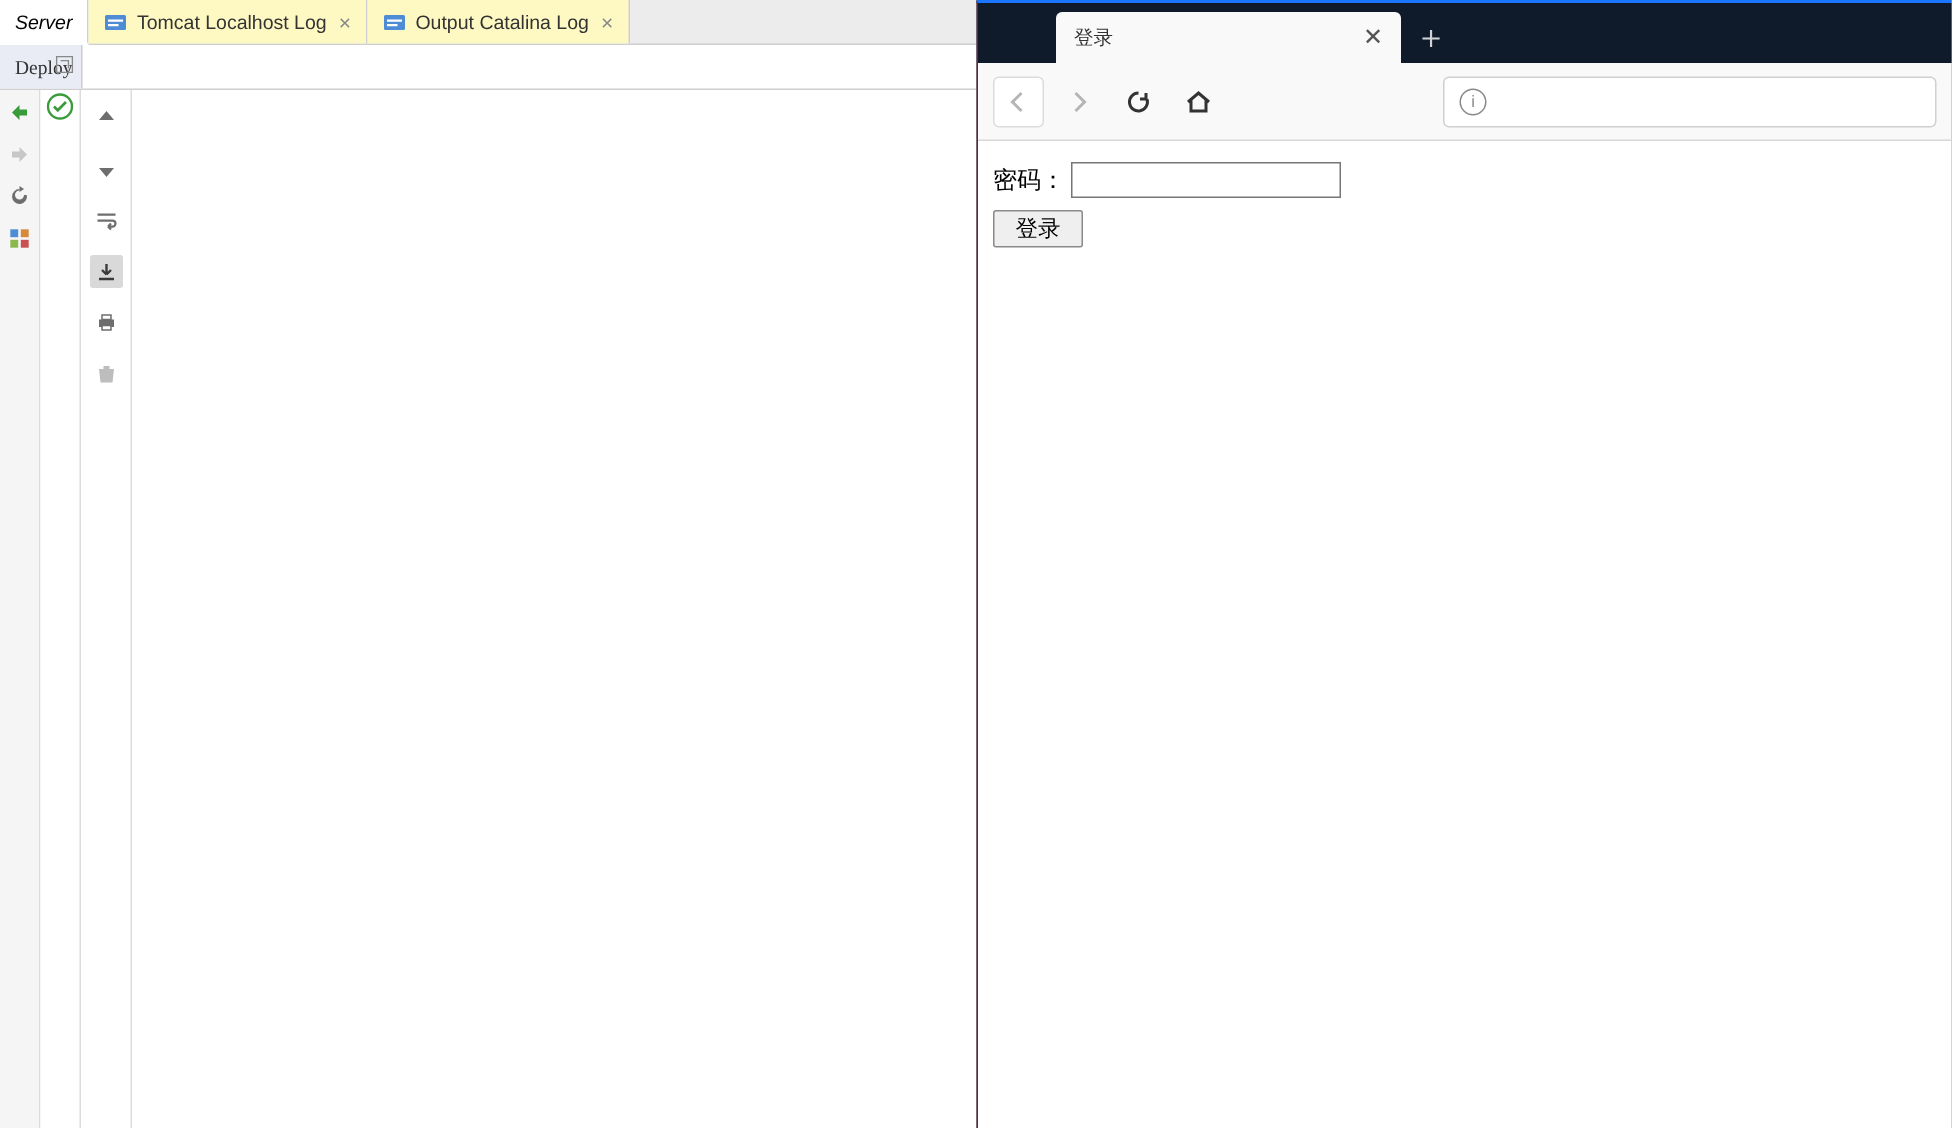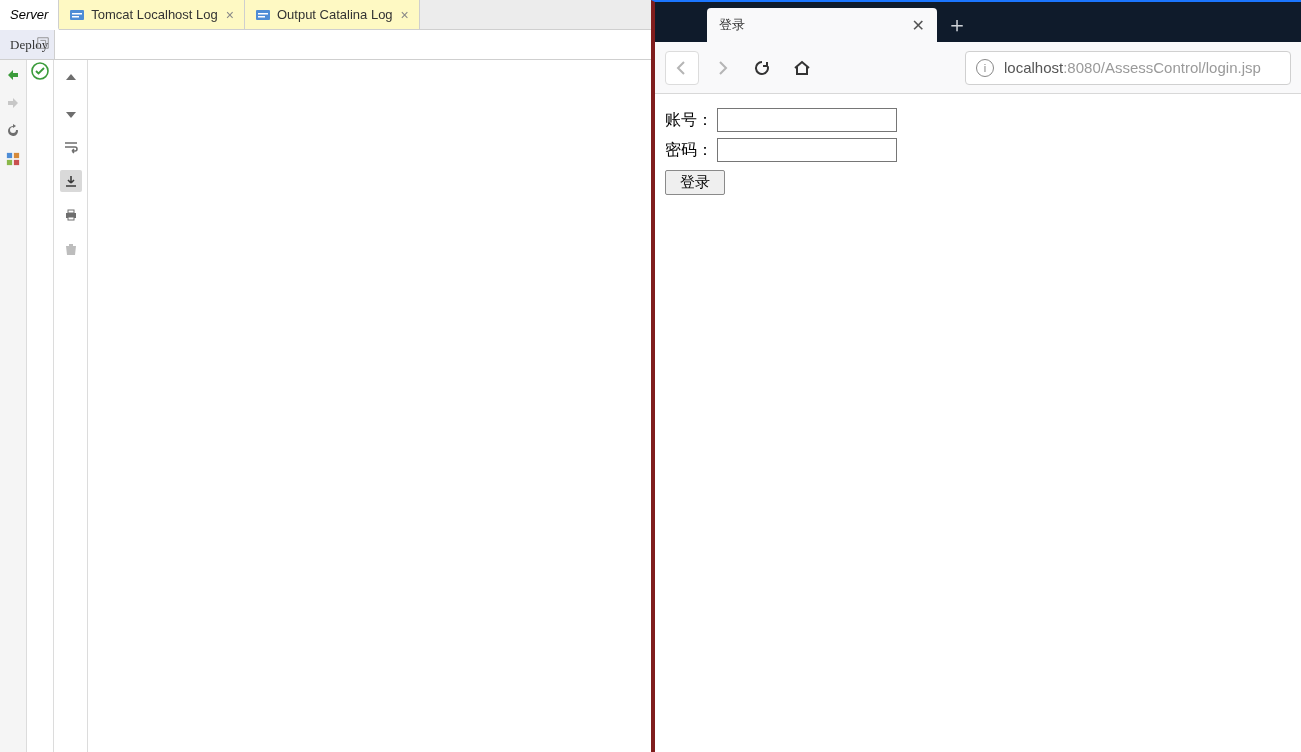--- a/index.html
+++ b/index.html
@@ -25,21 +25,21 @@
   .gutter-a { width:27px; border-right:1px solid #dcdcdc; background:#f5f5f5; display:flex; flex-direction:column; align-items:center; padding-top:6px; gap:10px; }
   .gutter-a .g-icon { width:18px; height:18px; display:flex; align-items:center; justify-content:center; color:#4a8; }
   .gutter-b { width:27px; border-right:1px solid #dcdcdc; background:#fff; display:flex; flex-direction:column; align-items:center; padding-top:2px; gap:0; }
   .gutter-b .status-icon { width:18px; height:18px; color:#3a9b3a; }
   .toolbar { width:34px; border-right:1px solid #dcdcdc; background:#fff; display:flex; flex-direction:column; align-items:center; padding-top:8px; gap:12px; }
   .toolbar .tb { width:22px; height:22px; display:flex; align-items:center; justify-content:center; color:#6e6e6e; }
   .toolbar .tb.sel { background:#d9d9d9; border-radius:2px; }
   .output-area { flex:1; background:#fff; }
 
   
-  .browser { position:absolute; left:651px; top:0; right:0; height:752px; background:#0369a1; border-left:4px solid #7f1d1d; border-top:2px solid #1b76ff; display:flex; flex-direction:column; }
+  .browser { position:absolute; left:651px; top:0; right:0; height:752px; background:#0369a1; border-left:1px solid #7f1d1d; border-top:2px solid #1b76ff; display:flex; flex-direction:column; }
   .br-tabs { height:40px; background:#0f1b2b; display:flex; align-items:flex-end; padding-left:52px; }
   .br-tab { height:34px; min-width:230px; background:#f9f9fa; border-top-left-radius:4px; border-top-right-radius:4px; display:flex; align-items:center; padding:0 12px; color:#333; position:relative; }
   .br-tab .close { margin-left:auto; color:#555; font-size:16px; }
   .br-newtab { width:40px; height:34px; display:flex; align-items:center; justify-content:center; color:#cfd3d8; font-size:22px; }
 
   .br-toolbar { height:52px; background:#f9f9fa; border-bottom:1px solid #d8d8d8; display:flex; align-items:center; padding:0 10px; gap:6px; }
   .navbtn { width:34px; height:34px; border-radius:4px; display:flex; align-items:center; justify-content:center; color:#555; }
   .navbtn.dis { color:#b5b5b5; border:1px solid #dcdcdc; background:#fff; }
   .addr { flex:1; height:34px; background:#fff; border:1px solid #d0d0d0; border-radius:4px; display:flex; align-items:center; padding:0 10px; margin-left:140px; color:#555; font-size:15px; gap:10px; }
   .addr .info-icon { width:18px; height:18px; border:1.5px solid #888; border-radius:50%; display:flex; align-items:center; justify-content:center; font-size:11px; color:#888; flex:0 0 auto; }
@@ -202,30 +202,23 @@
         </svg>
     </div>
     <div class="navbtn">
       <svg width="20" height="20" viewBox="0 0 20 20">
           <path d="M3 10l7-6 7 6M5 9v7h10V9" fill="none" stroke="#333" stroke-width="2"></path>
         </svg>
     </div>
 
     <div class="addr">
       <span class="info-icon">i</span>
-      <span class="url">
-        <span>localhost</span><span class="dim">:8080/AssessControl/login.jsp</span>
-      </span>
     </div>
   </div>
 
   <div class="page">
-    <div class="form-row">
-      <label>账号：</label>
-      <input type="text" style="">
-    </div>
     <div class="form-row">
       <label>密码：</label>
       <input type="password" style="">
     </div>
     <button>登录</button>
   </div>
 </div>
 
 </body></html>

